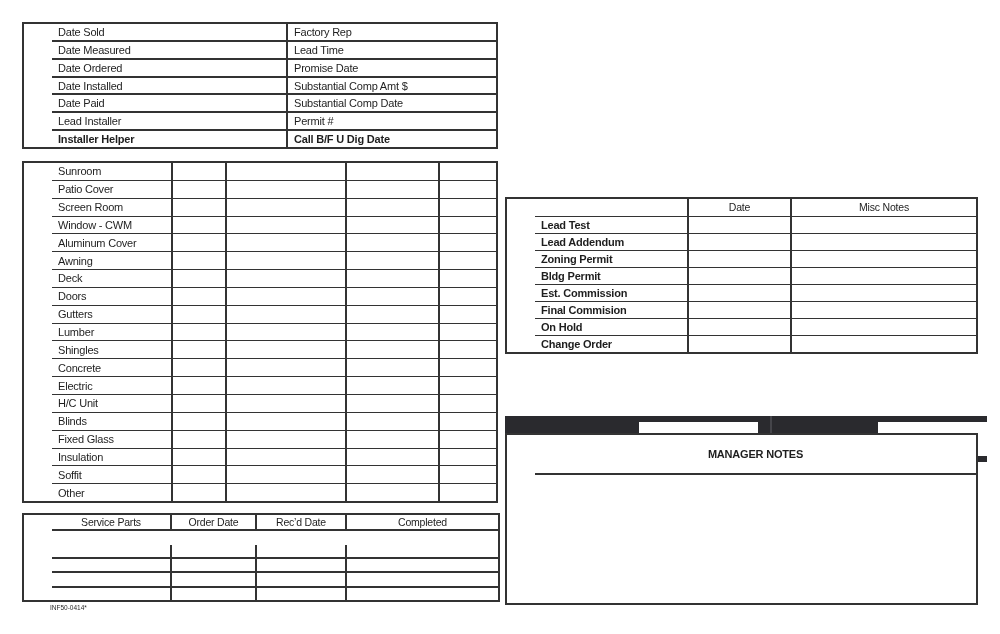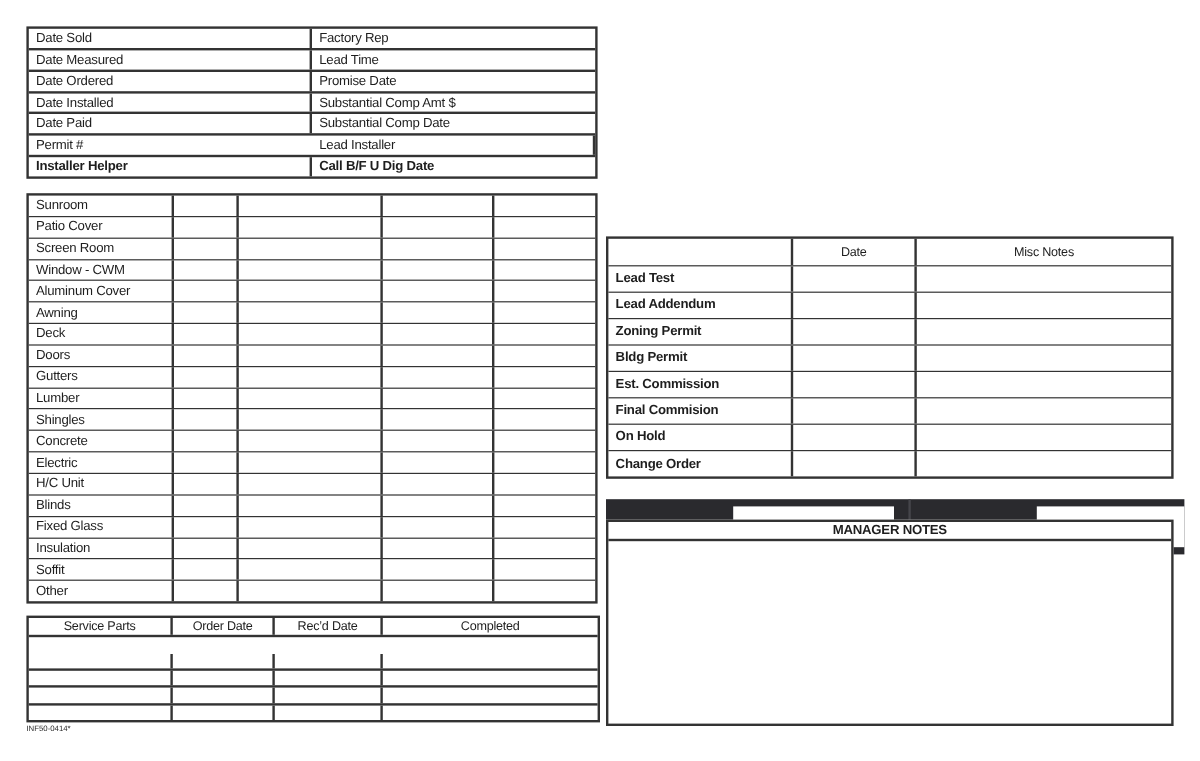--- a/index.html
+++ b/index.html
@@ -3,21 +3,21 @@
 <meta charset="utf-8">
 <style>
   * { margin:0; padding:0; box-sizing:border-box; }
   html,body { width:1000px; height:634px; background:#ffffff; }
   body {
     font-family:"Liberation Sans", sans-serif;
     color:#1e1e1e;
     position:relative;
     letter-spacing:-0.2px;
   }
-  .abs { position:absolute; }
+  .abs { position:absolute;padding-left:28px; }
   .tbl { border:2px solid #333; background:#fff; display:flex; flex-direction:column; }
   .cell { display:flex; align-items:center; padding:0 6px; font-size:11px; overflow:hidden; white-space:nowrap; }
   .cell.center { justify-content:center; padding:0 2px; }
   .vline { border-right:2px solid #333; }
 
   
   #top-table { left:22px; top:22px; width:476px; height:127px; }
   #top-table .row { flex:1; display:grid; grid-template-columns:236px 1fr; border-bottom:2px solid #333; }
   #top-table .row:last-child { border-bottom:none;font-weight:bold; }
 
@@ -31,21 +31,21 @@
 
   
   #service-table { left:22px; top:513px; width:478px; height:89px;gap:14px; }
   .srow { flex:1; display:grid; grid-template-columns:120px 85px 90px 1fr; border-bottom:2px solid #333; }
   #service-body { display:flex; flex-direction:column; flex:4; }
   #service-body .srow:last-child { border-bottom:none; }
 
   #form-code { left:22px; top:604px; font-size:6.5px; letter-spacing:0; color:#2a2a2a; }
 
   
-  #misc-table { left:505px; top:197px; width:473px; height:202px; }
+  #misc-table { left:505px; top:197px; width:473px; height:157px; }
   .mrow { flex:1; display:grid; grid-template-columns:154px 103px 1fr; border-bottom:1px solid #333; }
   #misc-table .header { border-bottom:1.5px solid #333; }
   #misc-body { display:flex; flex-direction:column; flex:8;font-weight:bold; }
   #misc-body .mrow:last-child { border-bottom:none; }
 
   
   #cancel-bar {
     left:505px; top:376px; width:482px; height:46px;
     background:#2a2a2e; display:flex; align-items:center;margin-top:40px;
   }
@@ -53,21 +53,21 @@
   .bar-input { background:#ffffff; height:34px; border:none; }
   #cancel-input { width:138px; margin-left:9px; }
   #refund-input { width:127px; margin-left:9px; }
   #cancel-label { margin-left:16px; }
   #refund-label { margin-left:15px; }
   #bar-seam { width:2px; height:46px; background:#45454a; margin-left:12px; }
 
   
   #manager-notes { left:505px; top:433px; width:473px; height:172px; }
   #manager-notes .title {
-    height:16px; border-bottom:2px solid #333;
+    height:40px; border-bottom:2px solid #333;
     display:flex; align-items:center; justify-content:center;
     font-weight:bold; font-size:11px;
   }
   #manager-notes .body { flex:1; }
 </style>
 </head>
 <body>
 
 <div id="top-table" class="abs tbl">
 
@@ -90,22 +90,22 @@
       <div class="cell vline">Date Installed</div>
       <div class="cell">Substantial Comp Amt $</div>
     </div>
 
     <div class="row">
       <div class="cell vline">Date Paid</div>
       <div class="cell">Substantial Comp Date</div>
     </div>
 
     <div class="row">
+      <div class="cell vline">Lead Installer</div>
       <div class="cell">Permit #</div>
-      <div class="cell vline">Lead Installer</div>
     </div>
 
     <div class="row">
       <div class="cell vline">Installer Helper</div>
       <div class="cell">Call B/F U Dig Date</div>
     </div>
   </div>
 
 <div id="items-table" class="abs tbl">
   <div id="items-body">

